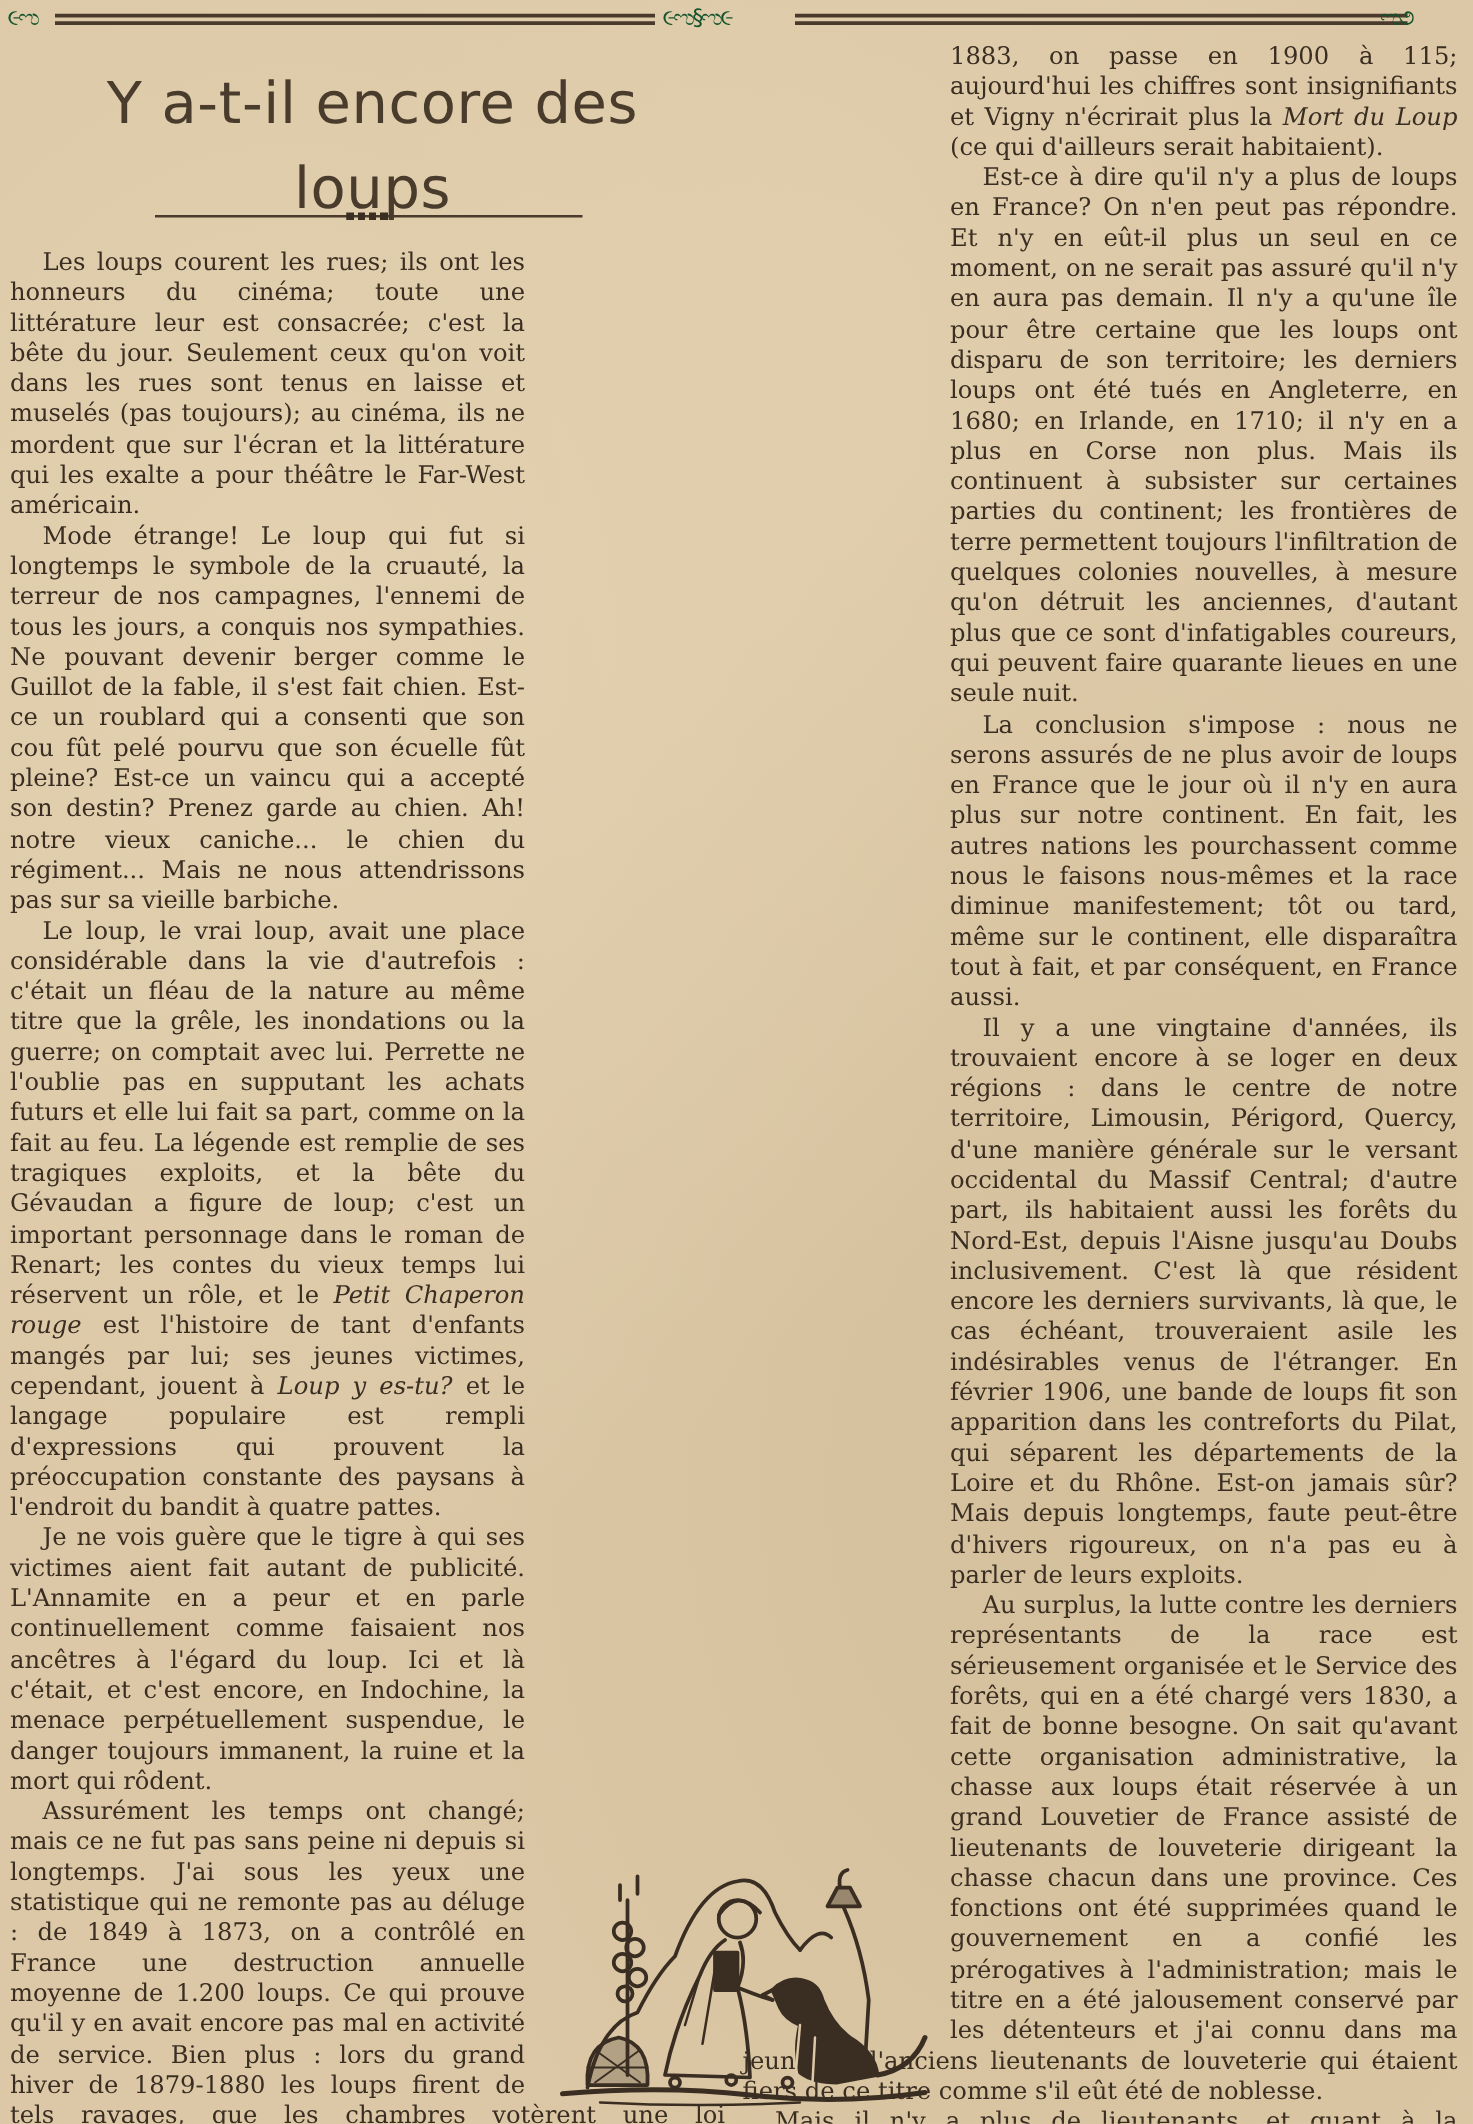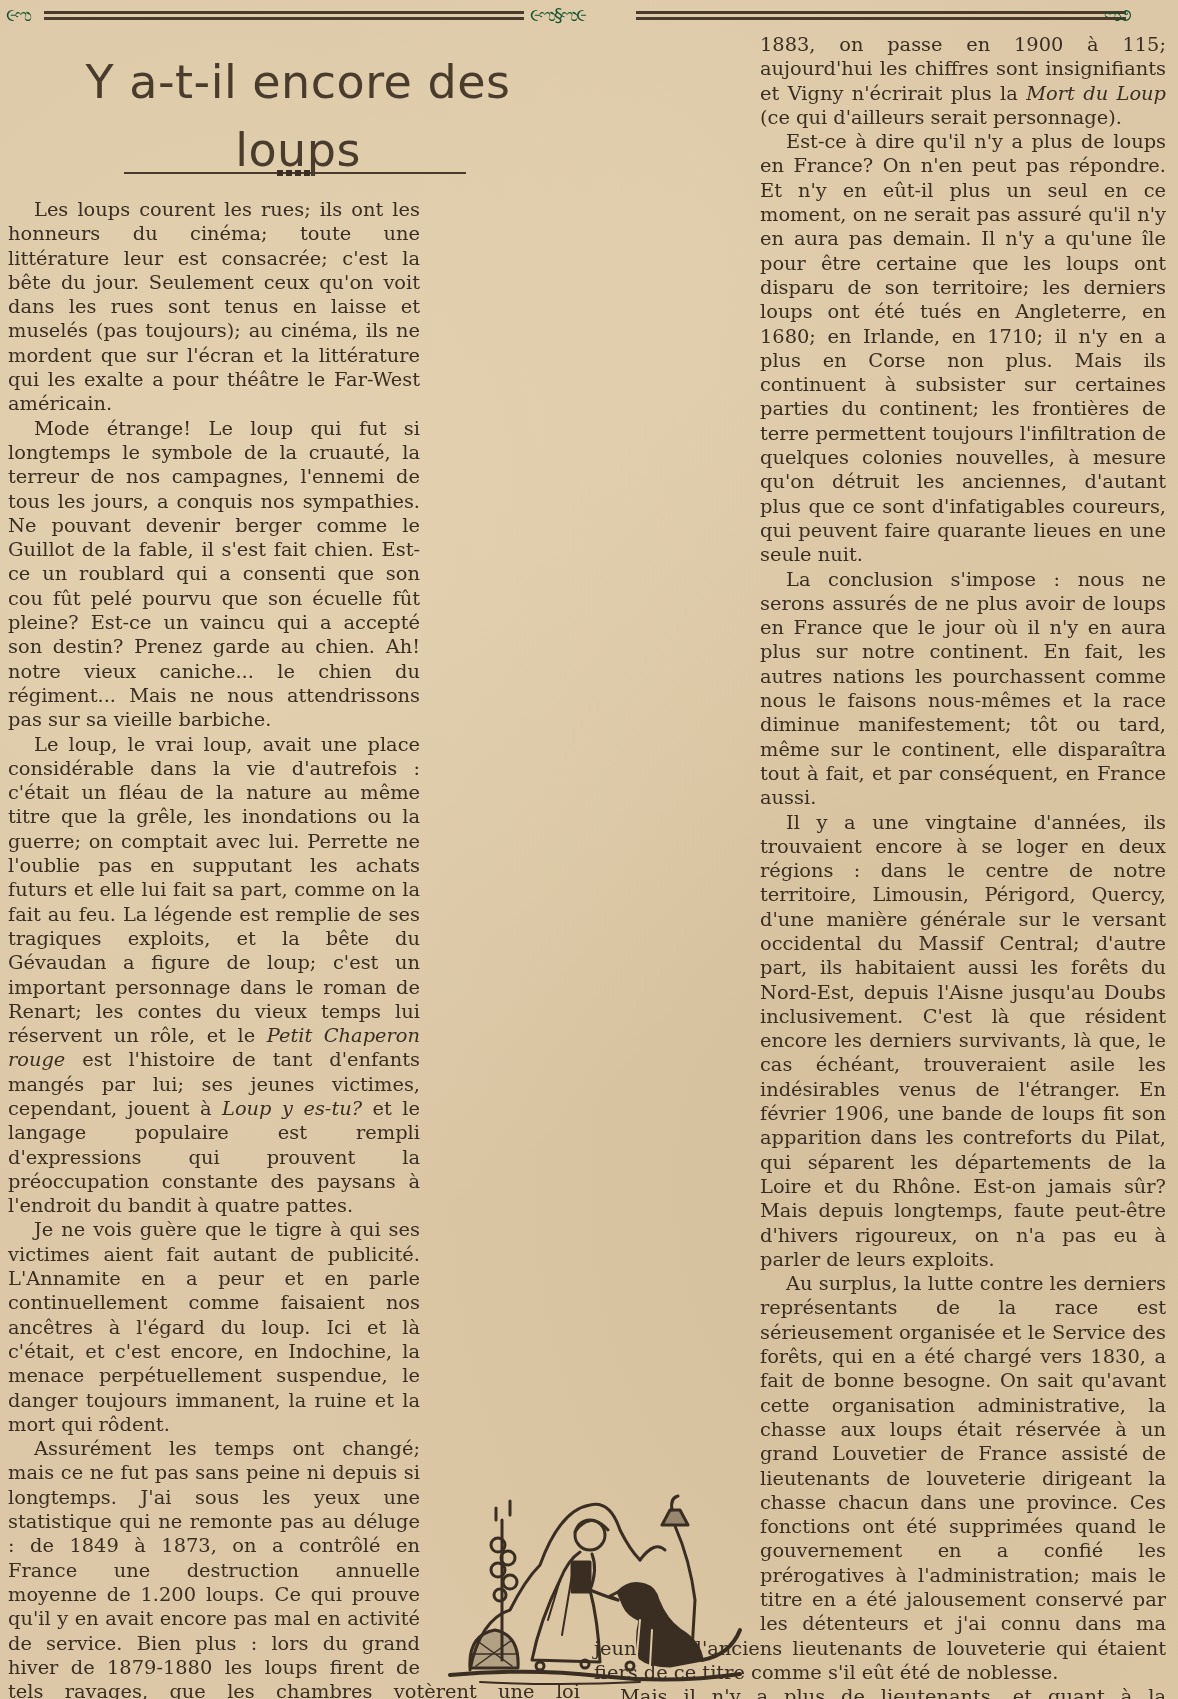--- a/index.html
+++ b/index.html
@@ -153,21 +153,21 @@
       <p><span>Le loup, le vrai loup, avait une place considérable dans la vie d'autrefois : c'était un fléau de la nature au même titre que la grêle, les inondations ou la guerre; on comptait avec lui. Perrette ne l'oublie pas en supputant les achats futurs et elle lui fait sa part, comme on la fait au feu. La légende est remplie de ses tragiques exploits, et la bête du Gévaudan a figure de loup; c'est un important personnage dans le roman de Renart; les contes du vieux temps lui réservent un rôle, et le </span><em>Petit Chaperon rouge</em><span> est l'histoire de tant d'enfants mangés par lui; ses jeunes victimes, cependant, jouent à </span><em>Loup y es-tu?</em><span> et le langage populaire est rempli d'expressions qui prouvent la préoccupation constante des paysans à l'endroit du bandit à quatre pattes.</span></p>
       <p>Je ne vois guère que le tigre à qui ses victimes aient fait autant de publicité. L'Annamite en a peur et en parle continuellement comme faisaient nos ancêtres à l'égard du loup. Ici et là c'était, et c'est encore, en Indochine, la menace perpétuellement suspendue, le danger toujours immanent, la ruine et la mort qui rôdent.</p>
       <p><span>Assurément les temps ont changé; mais ce ne fut pas sans peine ni depuis si longtemps. J'ai sous les yeux une statistique qui ne remonte pas au déluge : de 1849 à 1873, on a contrôlé en France une destruction annuelle moyenne de 1.200 loups. Ce qui prouve qu'il y en avait encore pas mal en activité de service. Bien plus : lors du grand hiver de 1879-1880 les loups firent de tels ravages, que les chambres votèrent une loi d'extermination; elle donnait une prime de 200 francs pour tout animal, loup ou louve, </span></p>
 
     </div>
   </div>
 
   <div class="col col-right">
     <div class="text right-text">
       <div class="float-ill-right" style="margin-top:1383px;"></div>
-      <p style="text-indent:0;"><span>1883, on passe en 1900 à 115; aujourd'hui les chiffres sont insignifiants et Vigny n'écrirait plus la </span><em>Mort du Loup</em><span> (ce qui d'ailleurs serait personnage).</span></p>
+      <p style="text-indent:0;"><span>1883, on passe en 1900 à 115; aujourd'hui les chiffres sont insignifiants et Vigny n'écrirait plus la </span><em>Mort du Loup</em><span> (ce qui d'ailleurs serait habitaient).</span></p>
       <p>Est-ce à dire qu'il n'y a plus de loups en France? On n'en peut pas répondre. Et n'y en eût-il plus un seul en ce moment, on ne serait pas assuré qu'il n'y en aura pas demain. Il n'y a qu'une île pour être certaine que les loups ont disparu de son territoire; les derniers loups ont été tués en Angleterre, en 1680; en Irlande, en 1710; il n'y en a plus en Corse non plus. Mais ils continuent à subsister sur certaines parties du continent; les frontières de terre permettent toujours l'infiltration de quelques colonies nouvelles, à mesure qu'on détruit les anciennes, d'autant plus que ce sont d'infatigables coureurs, qui peuvent faire quarante lieues en une seule nuit.</p>
       <p>La conclusion s'impose : nous ne serons assurés de ne plus avoir de loups en France que le jour où il n'y en aura plus sur notre continent. En fait, les autres nations les pourchassent comme nous le faisons nous-mêmes et la race diminue manifestement; tôt ou tard, même sur le continent, elle disparaîtra tout à fait, et par conséquent, en France aussi.</p>
       <p>Il y a une vingtaine d'années, ils trouvaient encore à se loger en deux régions : dans le centre de notre territoire, Limousin, Périgord, Quercy, d'une manière générale sur le versant occidental du Massif Central; d'autre part, ils habitaient aussi les forêts du Nord-Est, depuis l'Aisne jusqu'au Doubs inclusivement. C'est là que résident encore les derniers survivants, là que, le cas échéant, trouveraient asile les indésirables venus de l'étranger. En février 1906, une bande de loups fit son apparition dans les contreforts du Pilat, qui séparent les départements de la Loire et du Rhône. Est-on jamais sûr? Mais depuis longtemps, faute peut-être d'hivers rigoureux, on n'a pas eu à parler de leurs exploits.</p>
       <p>Au surplus, la lutte contre les derniers représentants de la race est sérieusement organisée et le Service des forêts, qui en a été chargé vers 1830, a fait de bonne besogne. On sait qu'avant cette organisation administrative, la chasse aux loups était réservée à un grand Louvetier de France assisté de lieutenants de louveterie dirigeant la chasse chacun dans une province. Ces fonctions ont été supprimées quand le gouvernement en a confié les prérogatives à l'administration; mais le titre en a été jalousement conservé par les détenteurs et j'ai connu dans ma jeunesse d'anciens lieutenants de louveterie qui étaient fiers de ce titre comme s'il eût été de noblesse.</p>
       <p>Mais il n'y a plus de lieutenants, et quant à la noblesse, les loups eux-mêmes l'ont perdue. Malgré leurs méfaits, ces brutes d'un âge féodal avaient une certaine allure, et la terreur qu'ils inspiraient n'allaient pas sans une certaine poésie, poésie tragique, poésie des âpres luttes, des dangers de la mort entrevue ou subie. Qu'est-elle devenue, grand Dieu! En passant à notre service, les chiens-loups me font penser aux contrebandiers qui « se mettent » dans la douane.</p>
 
     </div>
   </div>
 
   <div class="illustration">

